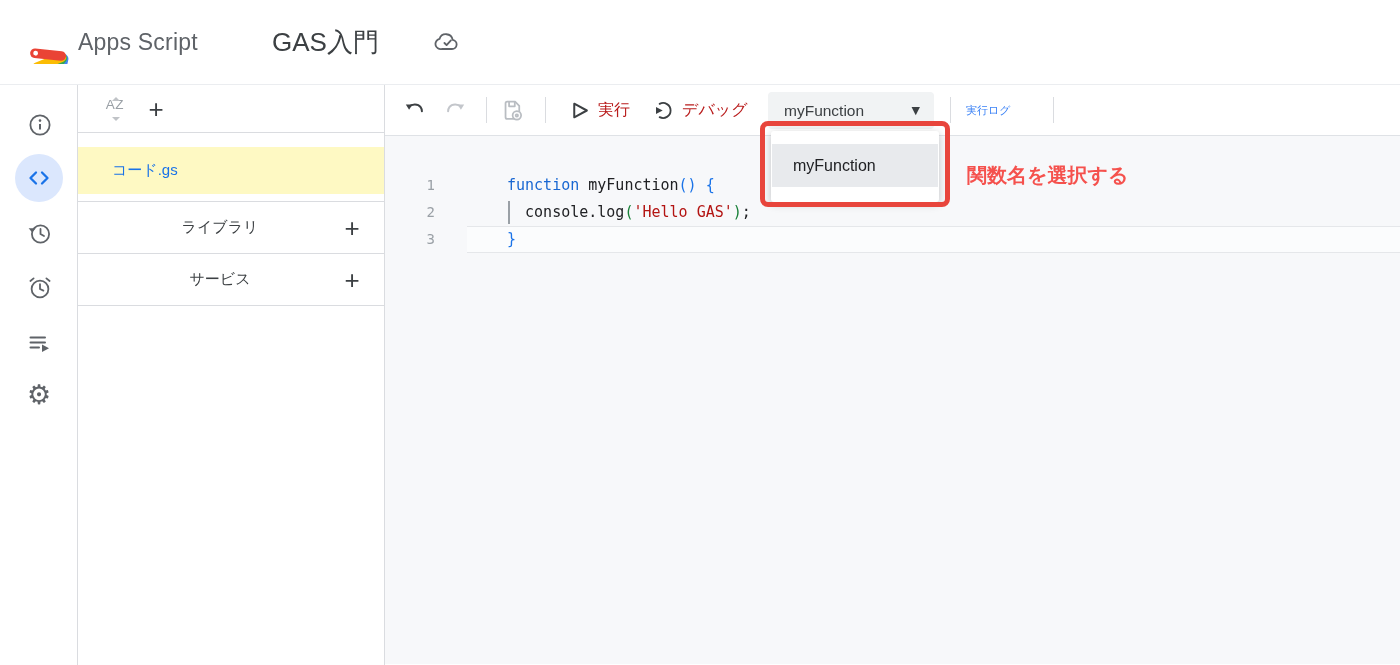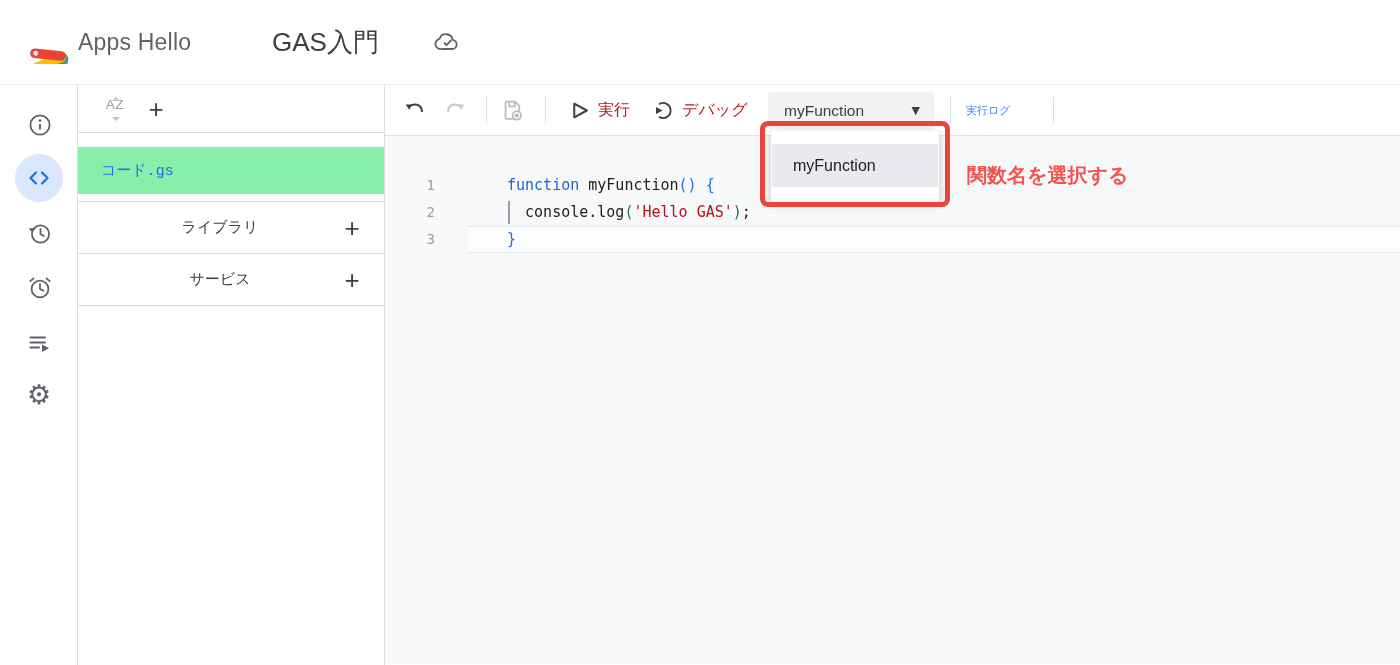--- a/index.html
+++ b/index.html
@@ -32,22 +32,22 @@
   .s-head-label { flex:1; color:#3c4043; }
   .az-icon { position:relative; width:30px; height:24px; margin-right:14px; display:flex;
     justify-content:center; color:#9aa0a6; font-size:13.5px; font-weight:500;
     letter-spacing:.5px; cursor:pointer; }
   .az-icon .tri-up { position:absolute; top:0; left:12px; width:0; height:0;
     border-left:4px solid transparent; border-right:4px solid transparent; border-bottom:4px solid #c0c3c7; }
   .az-icon .tri-dn { position:absolute; bottom:0; left:12px; width:0; height:0;
     border-left:4px solid transparent; border-right:4px solid transparent; border-top:4px solid #c0c3c7; }
   .plus-btn { width:24px; text-align:center; font-size:26px; font-weight:300; color:#3c4043;
     cursor:pointer; line-height:24px; }
-  .file-row { margin-top:14px; height:47px; background:#86efac; color:#1a73e8; display:flex;
-    align-items:center; padding-left:23px; cursor:pointer;font-family:Liberation Mono, monospace; }
+  .file-row { margin-top:14px; height:47px; background:#fef9c3; color:#1a73e8; display:flex;
+    align-items:center; padding-left:34px; cursor:pointer; }
   .gap8 { height:7px; }
   .sec { height:52px; display:flex; align-items:center; padding:0 20px 0 22px;
     border-bottom:1px solid #dadce0; }
   .sec.first { border-top:1px solid #dadce0; height:53px; }
   .sec-label { flex:1; color:#3c4043;text-align:center; }
 
   
   .main { position:absolute; left:385px; top:85px; width:1015px; height:580px; }
   .toolbar { position:relative; height:51px; background:#fff; border-bottom:1px solid #dfe2e6; }
   .tb { position:absolute; display:flex; align-items:center; cursor:pointer; }
@@ -107,21 +107,21 @@
       <g transform="rotate(-22 38 36)">
           <rect x="4" y="31.5" width="36" height="9.5" rx="4.75" fill="#fbbc04"></rect>
           <circle cx="9.5" cy="36.2" r="2.4" fill="#fff"></circle>
         </g>
       <g transform="rotate(6 38 36)">
           <rect x="4" y="31.5" width="36" height="9.5" rx="4.75" fill="#ea4335"></rect>
           <circle cx="9.5" cy="36.2" r="2.4" fill="#fff"></circle>
         </g>
     </svg>
   </div>
-  <div class="app-name">Apps Hello</div>
+  <div class="app-name">Apps Script</div>
   <div class="project-title">GAS入門</div>
   <div class="cloud-status">
     <svg width="28" height="28" viewBox="0 0 26 26" fill="none" stroke="#5f6368" stroke-width="1.7" stroke-linejoin="round" stroke-linecap="round">
       <path d="M7.2 18.6 h9.5 a4.3 4.3 0 0 0 .6 -8.56 A6.3 6.3 0 0 0 5.1 9.2 A4.15 4.15 0 0 0 7.2 18.6 z"></path>
       <polyline points="9.7,13 11.7,15 15.7,10.6"></polyline>
     </svg>
   </div>
 </div>
 
 <div class="rail">

